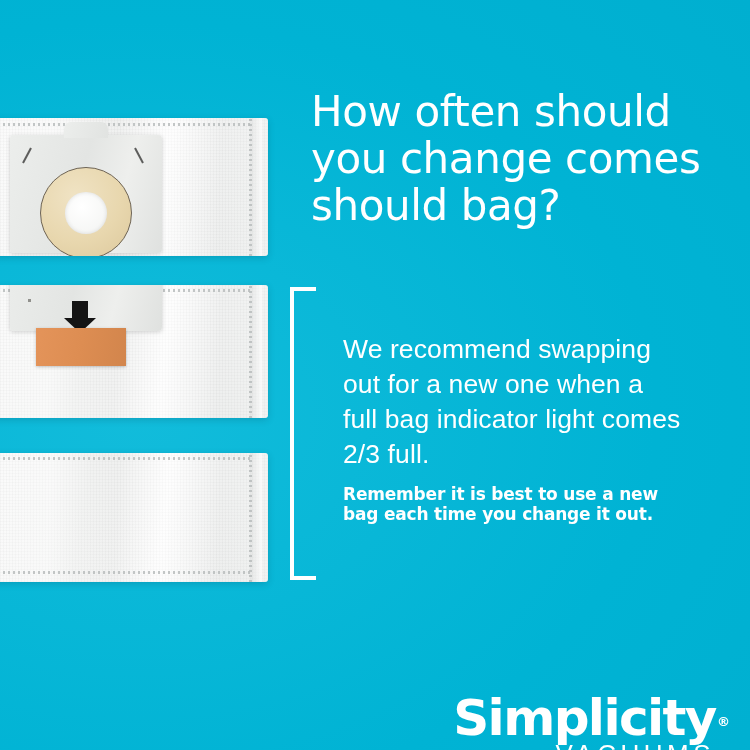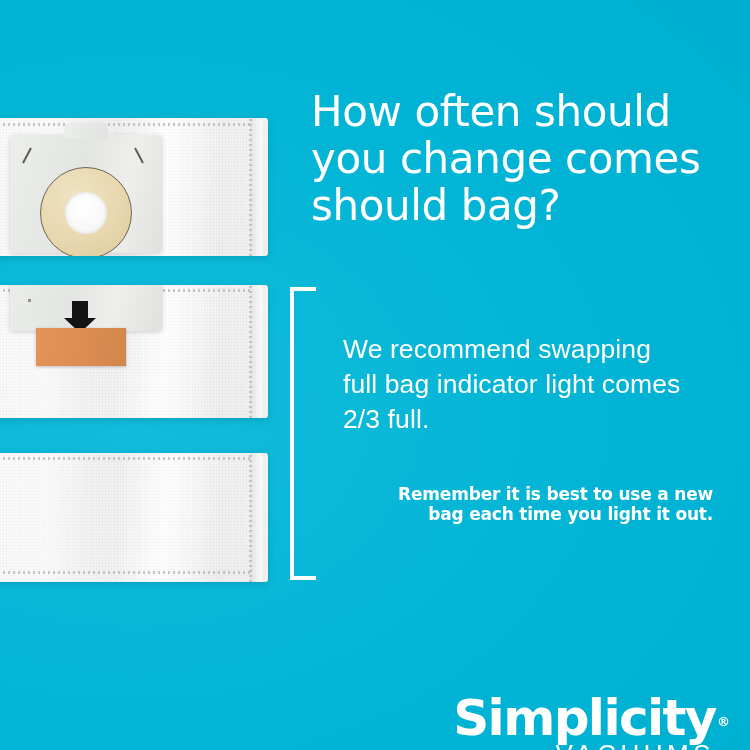--- a/index.html
+++ b/index.html
@@ -105,21 +105,21 @@
   #body-copy{
     position:absolute;left:343px;top:292px;width:390px;
     color:#fff;font-size:26.5px;line-height:35px;font-weight:300;
     font-family:"Liberation Sans", sans-serif;letter-spacing:.1px;margin-top:40px;
   }
   #sub-copy{
     position:absolute;left:343px;top:484px;width:370px;
     color:#fff;font-size:17px;line-height:20px;font-weight:800;
     font-family:"DejaVu Sans", sans-serif;letter-spacing:-.2px;
   }
-  #sub-copy div{white-space:nowrap;text-align:right;}
+  #sub-copy div{white-space:nowrap;}
 
   
   #logo{position:absolute;left:452px;top:692px;width:265px;height:70px;text-align:center;}
   #logo .word{
     position:relative;color:#fff;font-weight:800;font-size:50px;line-height:52px;
     letter-spacing:-1.6px;font-family:"DejaVu Sans", sans-serif;display:inline-block;
   }
   #logo .reg{
     position:absolute;right:-13px;top:4px;font-size:13px;font-weight:700;letter-spacing:0;
   }
@@ -177,27 +177,28 @@
   <div id="bracket"></div>
 
   <div id="headline">
     <div>How often  should</div>
     <div>you change comes</div>
     <div>should bag?</div>
   </div>
 
   <div id="body-copy">
     <div>We recommend swapping</div>
+    <div>out for a new one when a</div>
     <div>full bag indicator light comes</div>
     <div>2/3 full.</div>
   </div>
 
   <div id="sub-copy">
     <div>Remember it is best to use a new</div>
-    <div>bag each time you light it out.</div>
+    <div>bag each time you change it out.</div>
   </div>
 
   <div id="logo">
     <span class="word">Simplicity</span><span class="word reg">®</span>
     <div class="sub">VACUUMS</div>
   </div>
 
 </div>
 
 </body></html>

